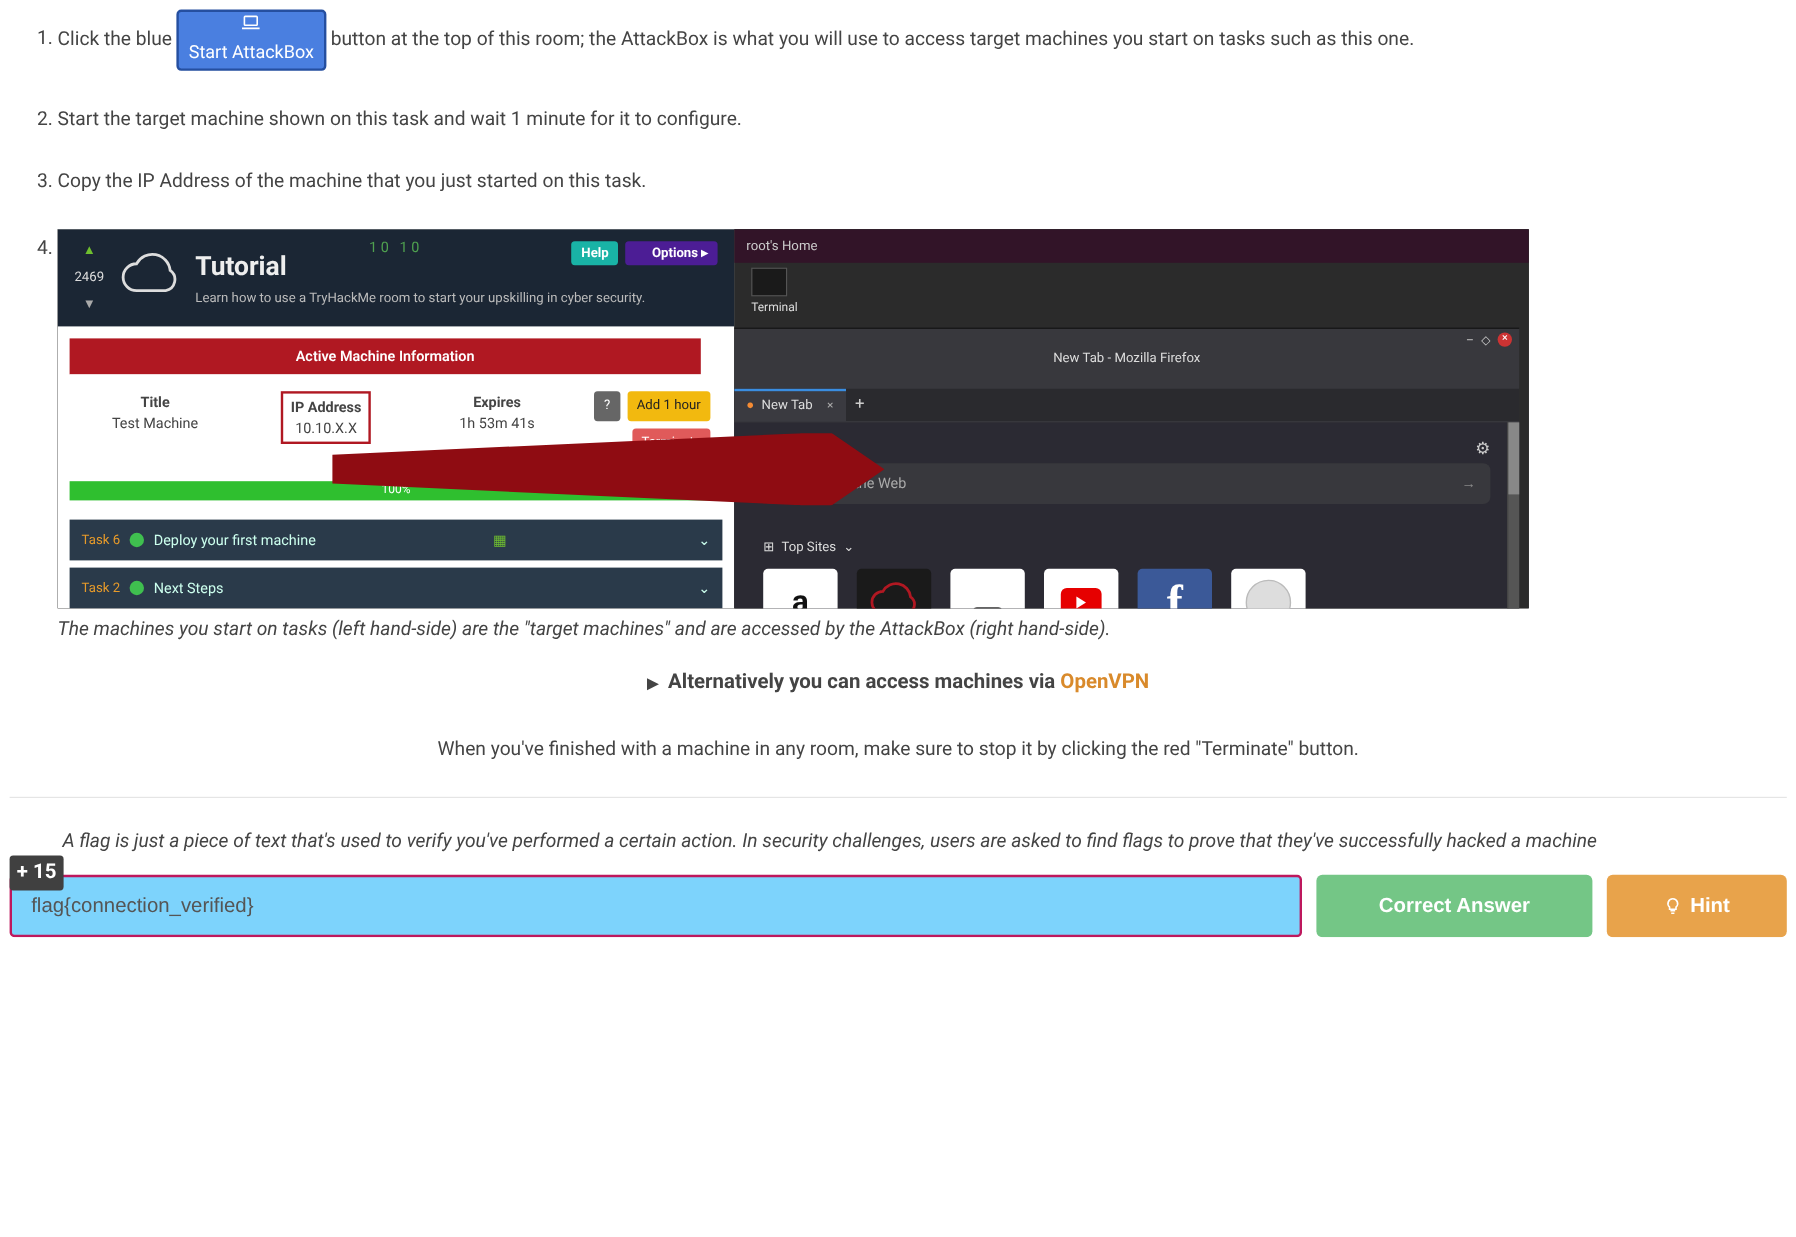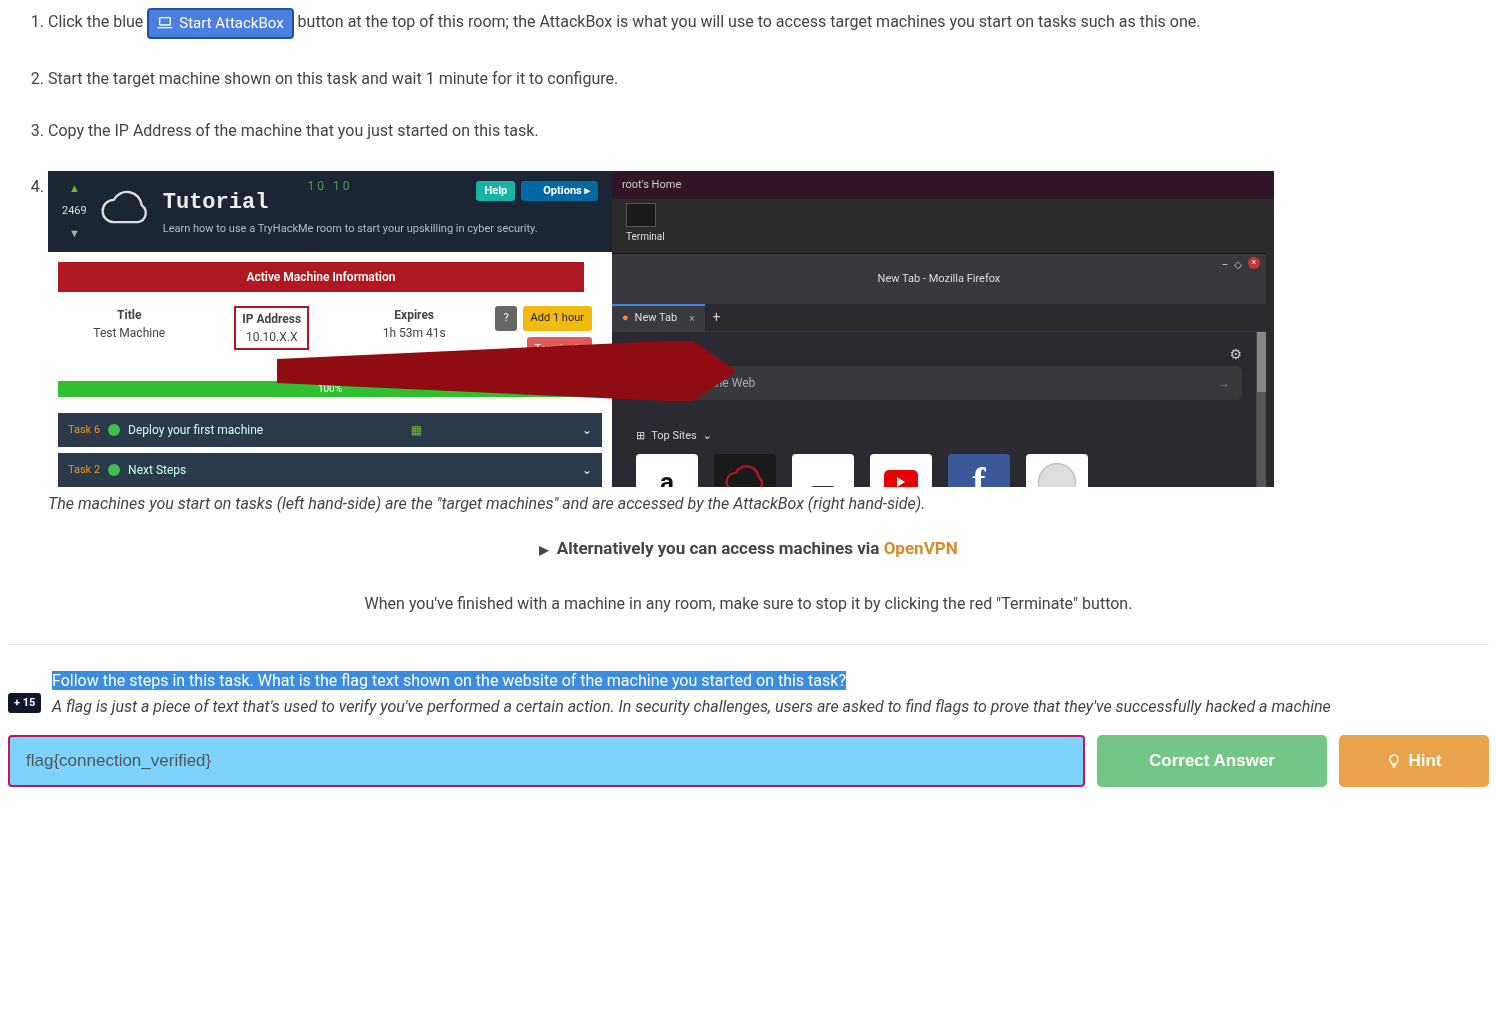--- a/index.html
+++ b/index.html
@@ -24,46 +24,47 @@
     display: inline-flex;
     align-items: center;
     gap: 6px;
     background: #4a7fe0;
     color: #fff;
     border: 2px solid #254fa0;
     border-radius: 4px;
     padding: 2px 8px;
     font-size: 15px;
     vertical-align: middle;
+    flex-direction: column;
   }
   .attack-btn svg { width:16px; height:14px; }
   
   .shot {
     width: 1226px;
     max-width: 100%;
     background: #111;
     position: relative;
     display: flex;
     margin-top: 6px;
     overflow: hidden;
     font-size: 13px;
   }
   .shot .left { flex: 0 0 46%; background:#fff; display:flex; flex-direction:column; }
   .shot .right { flex: 1; background:#2b2b2b; position:relative; color:#ddd; }
   
   .tut-hdr { background:#1b2634; color:#ccc; padding:10px 14px; display:flex; align-items:center; gap:10px; position:relative; }
   .thumb-col { display:flex; flex-direction:column; align-items:center; gap:6px; font-size:11px; color:#6fbf2f; }
   .thumb-col .down { color:#aaa; }
   .cloud-logo { width:56px; height:48px; }
-  .tut-title { font-size:22px; font-weight:700; color:#eee;font-family:Liberation Mono, monospace; }
+  .tut-title { font-size:22px; font-weight:700; color:#eee; }
   .tut-sub { font-size:11px; color:#bbb; margin-top:2px; }
   .hdr-btns { position:absolute; right:14px; top:10px; display:flex; gap:6px; }
   .hdr-btns .b { font-size:11px; padding:2px 8px; border-radius:3px; color:#fff;font-weight:bold; }
   .b.help { background:#19b3a6; }
-  .b.opts { background:#0369a1;padding-left:22px; }
+  .b.opts { background:#4c1d95;padding-left:22px; }
   .matrix-num { position:absolute; left:50%; top:6px; transform:translateX(-50%); font-size:12px; color:#4fa04f; letter-spacing:3px; }
   
   .ami { background:#b01822; color:#fff; text-align:center; font-size:12px; padding:6px; font-weight:600; margin:10px 28px 0 10px; }
   .mach-card { background:#fff; margin:0 10px; padding:14px 10px 10px 10px; display:flex; align-items:flex-start; gap:20px; }
   .mach-col { text-align:center; flex:1; }
   .mach-col .h { font-weight:700; font-size:12px; }
   .mach-col .v { font-size:12px; }
   .ip-box { border:2px solid #b01822; padding:2px 6px; display:inline-block; }
   .mach-btns { display:flex; flex-direction:column; gap:6px; align-items:flex-end; }
   .mach-btns .row1 { display:flex; gap:6px; }
@@ -119,21 +120,21 @@
   .sb-thumb { position:absolute; top:0; width:100%; height:60px; background:#888;}
   
   .caption { font-style: italic; margin:5px 0 0 0; }
   .alt-line { text-align:center; font-weight:700; margin:20px 0 30px 0; font-size:17px; }
   .alt-line .tri { font-size:12px; margin-right:4px; }
   .alt-line a { color:#d98a2b; text-decoration:none; }
   .finish-line { text-align:center; margin-bottom:28px; }
   hr.sep { border:none; border-top:1px solid #e5e5e5; margin:16px 0 24px 0; }
   
   .qwrap { position:relative; padding-left:44px; }
-  .xp-badge { position:absolute; left:0; top:24px; background:#0f172a; color:#fff; font-size:11px; font-weight:700; padding:2px 6px; border-radius:3px; }
+  .xp-badge { position:absolute; left:0; top:24px; background:#404040; color:#fff; font-size:17px; font-weight:700; padding:2px 6px; border-radius:3px; }
   .q-hl { background:#3a8de0; color:#fff; display:inline; }
   .q-sub { font-style:italic; margin-top:2px; }
   .answer-row { display:flex; gap:12px; margin-top:16px; }
   .answer-input {
     flex:1; border:2px solid #be185d; background:#7dd3fc; border-radius:4px;
     padding:14px 16px; font-size:17px; color:#555;
   }
   .btn-correct, .btn-hint {
     border:none; border-radius:5px; color:#fff; font-size:17px; font-weight:600;
     padding:0 28px; display:flex; align-items:center; gap:6px; cursor:pointer;
@@ -321,23 +322,20 @@
   <span class="tri">▶</span>
   <span>Alternatively you can access machines via </span><a href="#">OpenVPN</a>
 </div>
 
 <div class="finish-line">When you've finished with a machine in any room, make sure to stop it by clicking the red "Terminate" button.</div>
 
 <hr class="sep">
 
 <div class="qwrap">
   <div class="xp-badge">+ 15</div>
-  <div>
-    <span class="q-hl">Follow the steps in this task. What is the flag text shown on the website of the machine you started on this task?</span>
-  </div>
   <div class="q-sub">A flag is just a piece of text that's used to verify you've performed a certain action. In security challenges, users are asked to find flags to prove that they've successfully hacked a machine</div>
 </div>
 
 <div class="answer-row">
   <input class="answer-input" type="text" value="flag{connection_verified}" style="">
   <button class="btn-correct">
     <span>Correct Answer</span>
   </button>
   <button class="btn-hint">
     <svg viewBox="0 0 24 24" fill="none" stroke="#fff" stroke-width="2">

